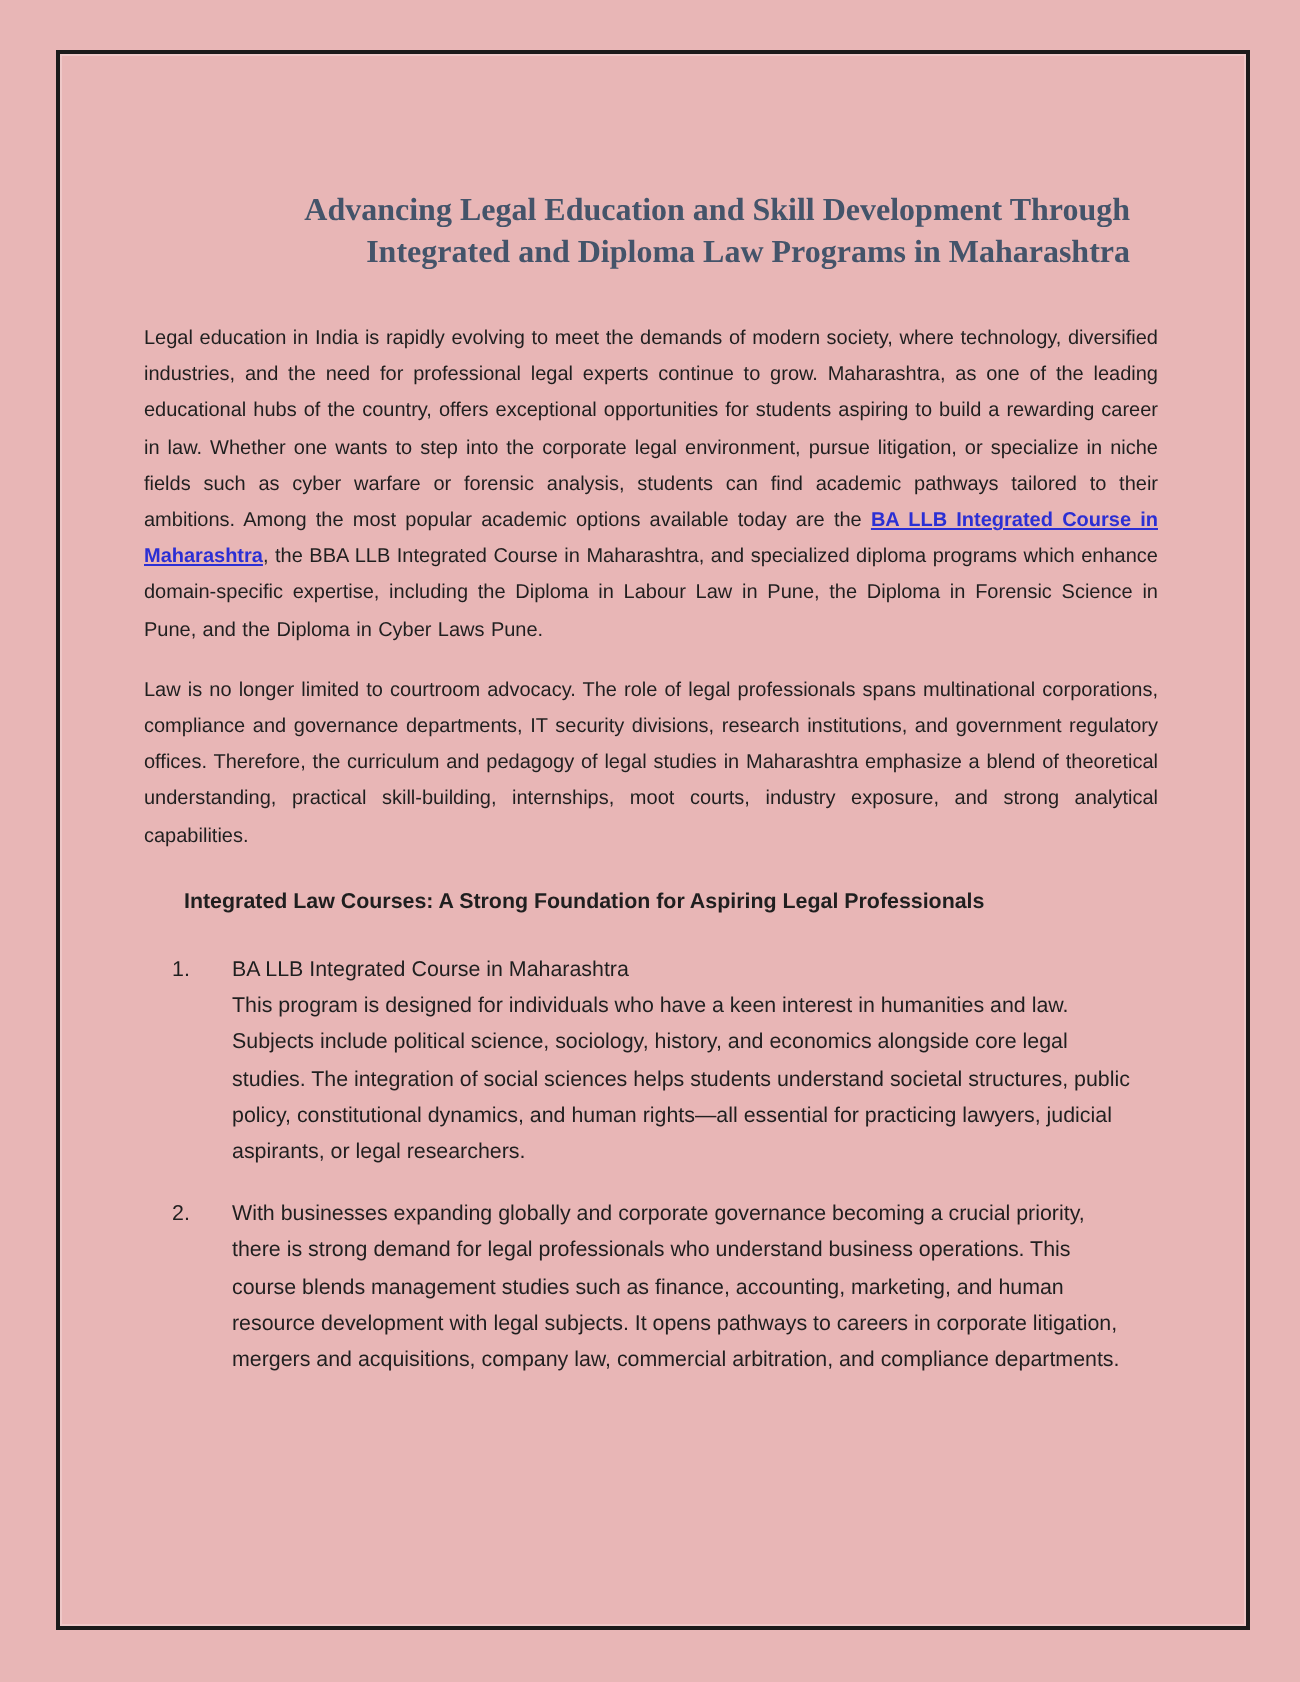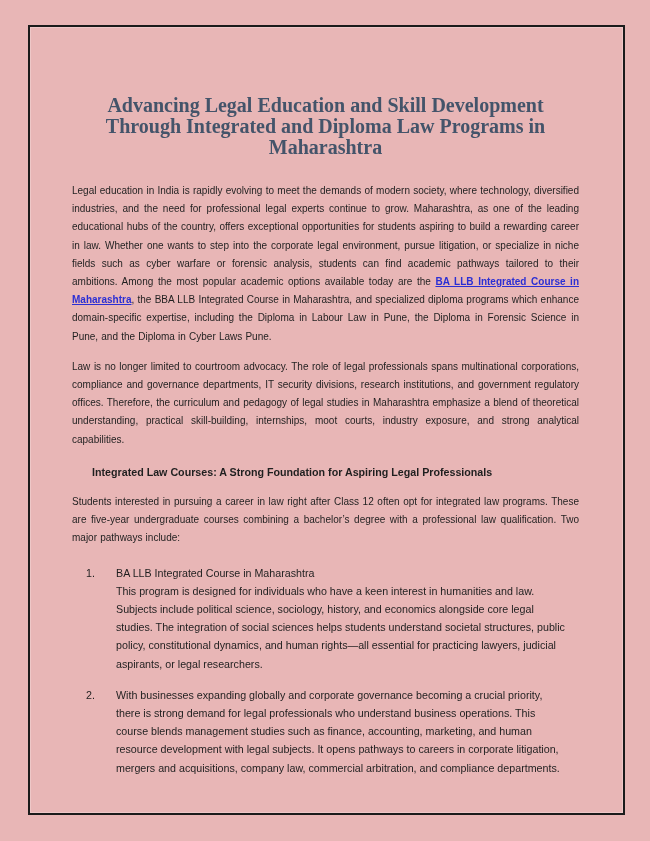--- a/index.html
+++ b/index.html
@@ -23,24 +23,24 @@
     border: 2px solid #1b1b1b;
     box-sizing: border-box;
     box-shadow: inset 0 0 0 1px rgba(255,255,255,0.25);
   }
   .content {
     padding: 68px 44px 0 42px;
   }
   .doc-title {
     font-family: "Liberation Serif", serif;
     font-weight: bold;
-    font-size: 20px;
+    font-size: 16px;
     line-height: 21px;
     color: #44546a;
-    text-align: center;
+    text-align: right;
     margin: 0 14px 24px 14px;
   }
   .para {
     font-size: 10px;
     line-height: 18.2px;
     color: #1f1f1f;
     text-align: justify;
     margin: 0 0 12px 0;
     word-spacing: 0.4px;
   }
@@ -96,21 +96,20 @@
   <div class="content">
 
     <h1 class="doc-title">Advancing Legal Education and Skill Development Through Integrated and Diploma Law Programs in Maharashtra</h1>
 
     <p class="para"><span>Legal education in India is rapidly evolving to meet the demands of modern society, where technology, diversified industries, and the need for professional legal experts continue to grow. Maharashtra, as one of the leading educational hubs of the country, offers exceptional opportunities for students aspiring to build a rewarding career in law. Whether one wants to step into the corporate legal environment, pursue litigation, or specialize in niche fields such as cyber warfare or forensic analysis, students can find academic pathways tailored to their ambitions. Among the most popular academic options available today are the </span><a class="doc-link">BA LLB Integrated Course in Maharashtra</a><span>, the BBA LLB Integrated Course in Maharashtra, and specialized diploma programs which enhance domain-specific expertise, including the Diploma in Labour Law in Pune, the Diploma in Forensic Science in Pune, and the Diploma in Cyber Laws Pune.</span></p>
 
     <p class="para">Law is no longer limited to courtroom advocacy. The role of legal professionals spans multinational corporations, compliance and governance departments, IT security divisions, research institutions, and government regulatory offices. Therefore, the curriculum and pedagogy of legal studies in Maharashtra emphasize a blend of theoretical understanding, practical skill-building, internships, moot courts, industry exposure, and strong analytical capabilities.</p>
 
     <h2 class="section-heading">Integrated Law Courses: A Strong Foundation for Aspiring Legal Professionals</h2>
 
-    <p class="para">Students interested in pursuing a career in law right after Class 12 often opt for integrated law programs. These are five-year undergraduate courses combining a bachelor’s degree with a professional law qualification. Two major pathways include:</p>
 
     <ol class="course-list">
       <li class="list-item">
         <span class="li-num">1.</span>
         <div class="li-body">
           <div class="li-title">BA LLB Integrated Course in Maharashtra</div>
           <div class="li-desc">This program is designed for individuals who have a keen interest in humanities and law. Subjects include political science, sociology, history, and economics alongside core legal studies. The integration of social sciences helps students understand societal structures, public policy, constitutional dynamics, and human rights—all essential for practicing lawyers, judicial aspirants, or legal researchers.</div>
         </div>
       </li>
       <li class="list-item">

